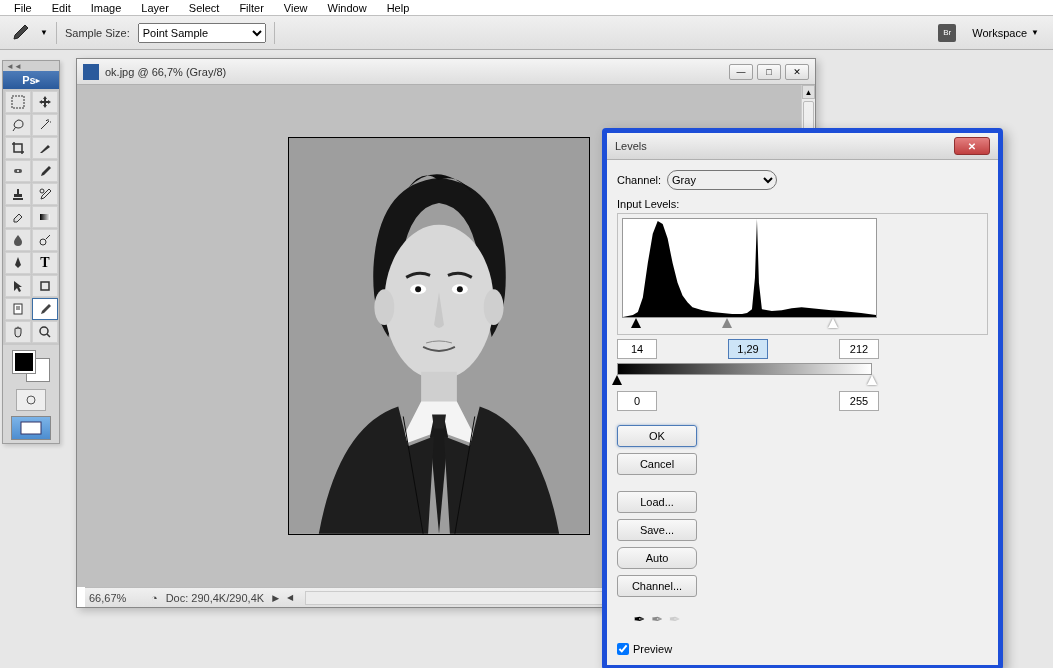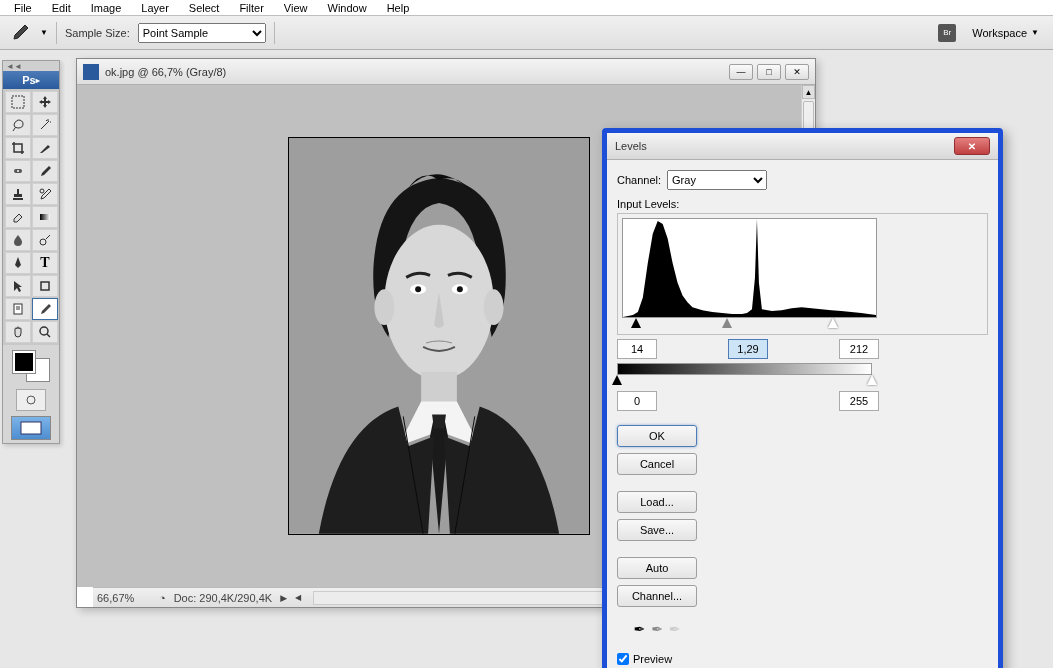--- a/index.html
+++ b/index.html
@@ -30,21 +30,21 @@
 .docwin { position: absolute; left: 76px; top: 58px; width: 740px; height: 550px; background: #fff; border: 1px solid #888; box-shadow: 3px 3px 8px rgba(0,0,0,0.2); }
 .docwin .titlebar { height: 26px; background: linear-gradient(#f4f4f4,#dedede); border-bottom: 1px solid #b0b0b0; display: flex; align-items: center; padding: 0 6px; gap: 6px; }
 .docwin .titlebar .ico { width: 16px; height: 16px; background: #2a5a9c; }
 .docwin .titlebar .title { flex: 1; color: #333; }
 .docwin .winbtns { display: flex; gap: 4px; }
 .docwin .winbtns div { width: 24px; height: 16px; border: 1px solid #a0a0a0; background: linear-gradient(#fafafa,#e0e0e0); border-radius: 2px; display: flex; align-items: center; justify-content: center; font-size: 9px; }
 .docwin .canvas { position: absolute; left: 0; top: 26px; right: 14px; bottom: 20px; background: #c0c0c0; display: flex; align-items: center; justify-content: center; }
 .docwin .vscroll { position: absolute; right: 0; top: 26px; width: 14px; bottom: 20px; background: #ececec; border-left: 1px solid #ccc; }
 .docwin .vscroll .arrow { height: 14px; background: #e0e0e0; border: 1px solid #bbb; display: flex; align-items: center; justify-content: center; font-size: 8px; }
 .docwin .vscroll .thumb { position: absolute; left: 1px; right: 1px; top: 16px; height: 200px; background: linear-gradient(#f0f0f0,#d8d8d8); border: 1px solid #bbb; border-radius: 2px; }
-.docwin .statusbar { position: absolute; left: 16px; right: 0; bottom: 0; height: 20px; background: linear-gradient(#f0f0f0,#e0e0e0); border-top: 1px solid #bbb; display: flex; align-items: center; padding: 0 4px; font-size: 10px; color: #444; gap: 8px; }
+.docwin .statusbar { position: absolute; left: 8px; right: 0; bottom: 0; height: 20px; background: linear-gradient(#f0f0f0,#e0e0e0); border-top: 1px solid #bbb; display: flex; align-items: center; padding: 0 4px; font-size: 10px; color: #444; gap: 8px; }
 .docwin .statusbar .zoom { width: 54px; }
 .docwin .statusbar .hscroll { flex: 1; height: 14px; border: 1px solid #ccc; margin-left: 4px; background: #ececec; }
 
 .photo { width: 302px; height: 398px; background: linear-gradient(#9a9a9a,#b5b5b5); border: 1px solid #000; position: relative; overflow: hidden; }
 .photo svg { width: 100%; height: 100%; }
 
 .dialog { position: absolute; left: 602px; top: 128px; width: 401px; background: #f0f0f0; border: 5px solid #1d4ed8; box-shadow: 4px 4px 12px rgba(0,0,0,0.3); border-radius: 4px; }
 .dialog .dtitle { height: 27px; background: linear-gradient(#f4f4f4,#d8d8d8); border-bottom: 1px solid #b0b0b0; border-radius: 4px 4px 0 0; display: flex; align-items: center; padding: 0 8px; }
 .dialog .dtitle span { flex: 1; color: #333; }
 .dialog .closebtn { width: 36px; height: 18px; background: linear-gradient(#e48080,#c04040); border: 1px solid #903030; border-radius: 3px; color: #fff; display: flex; align-items: center; justify-content: center; font-weight: bold; font-size: 10px; }
@@ -52,21 +52,21 @@
 .dialog .leftpane { flex: 1; }
 .dialog .rightpane { width: 80px; display: flex; flex-direction: column; gap: 6px; }
 .dbtn { height: 22px; background: linear-gradient(#f8f8f8,#e4e4e4); border: 1px solid #9e9e9e; border-radius: 3px; font-size: 11px; cursor: default; }
 .dbtn.primary { border-color: #4d7bb8; box-shadow: 0 0 3px rgba(77,123,184,0.6); }
 .eyedrops { display: flex; gap: 6px; justify-content: center; margin-top: 8px; }
 .eyedrops span { font-size: 14px; }
 .prevrow { display: flex; align-items: center; gap: 4px; margin-top: 10px; }
 .prevrow input { width: 12px; height: 12px; }
 
 .channelrow { display: flex; align-items: center; gap: 6px; margin-bottom: 8px; }
-.channelrow select { width: 100px; height: 20px; }
+.channelrow select { width: 110px; height: 20px; border-radius: 10px; }
 .histobox { border: 1px solid #c0c0c0; padding: 4px; background: #f0f0f0; position: relative; }
 .histo { width: 255px; height: 100px; background: #fff; border: 1px solid #999; position: relative; }
 .histo svg { width: 100%; height: 100%; }
 .sliders { position: relative; width: 255px; height: 12px; }
 .slider-tri { position: absolute; width: 0; height: 0; border-left: 5px solid transparent; border-right: 5px solid transparent; top: 0; }
 .slider-tri.black { border-bottom: 10px solid #000; }
 .slider-tri.gray { border-bottom: 10px solid #888; }
 .slider-tri.white { border-bottom: 10px solid #fff; filter: drop-shadow(0 0 1px #666); }
 .levelinputs { display: flex; justify-content: space-between; width: 262px; margin-top: 4px; }
 .levelinputs input { width: 40px; height: 20px; text-align: center; border: 1px solid #aaa; }
@@ -360,21 +360,21 @@
       <div class="levelinputs" style="justify-content:space-between;">
         <input value="0" style="">
         <input value="255" style="">
       </div>
     </div>
     <div class="rightpane">
       <button class="dbtn primary">OK</button>
       <button class="dbtn">Cancel</button>
       <button class="dbtn" style="margin-top:10px;">Load...</button>
       <button class="dbtn">Save...</button>
-      <button class="dbtn" style="margin-top:10px;">Auto</button>
+      <button class="dbtn" style="border-radius:6px;">Auto</button>
       <button class="dbtn">Channel...</button>
       <div class="eyedrops">
         <span>✒</span>
         <span style="color:#888;">✒</span>
         <span style="color:#ccc;">✒</span>
       </div>
       <div class="prevrow">
         <input type="checkbox" checked="" style="">
         <span>Preview</span>
       </div>

